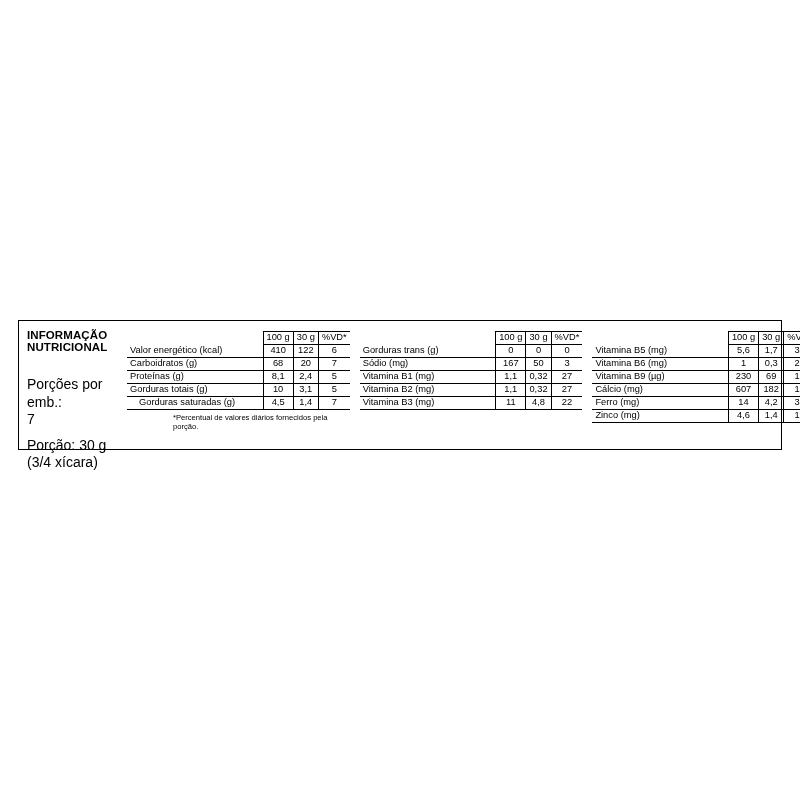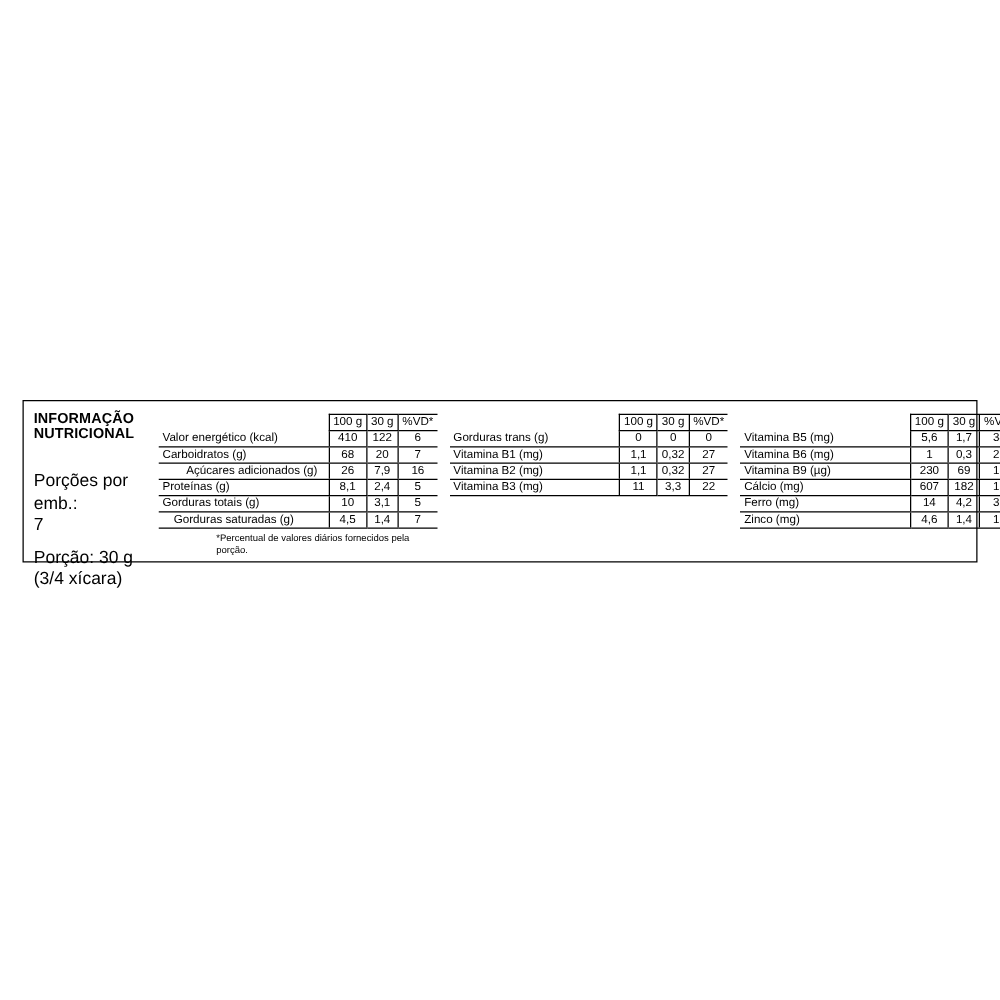--- a/index.html
+++ b/index.html
@@ -145,26 +145,20 @@
               <td class="val">122</td>
               <td class="val">6</td>
             </tr>
             <tr>
               <td class="lbl">Carboidratos (g)</td>
               <td class="val">68</td>
               <td class="val">20</td>
               <td class="val">7</td>
             </tr>
             <tr>
-              <td class="lbl indent2">Açúcares adicionados (g)</td>
-              <td class="val">26</td>
-              <td class="val">7,9</td>
-              <td class="val">16</td>
-            </tr>
-            <tr>
               <td class="lbl">Proteínas (g)</td>
               <td class="val">8,1</td>
               <td class="val">2,4</td>
               <td class="val">5</td>
             </tr>
             <tr>
               <td class="lbl">Gorduras totais (g)</td>
               <td class="val">10</td>
               <td class="val">3,1</td>
               <td class="val">5</td>
@@ -189,35 +183,41 @@
               <td class="val">30 g</td>
               <td class="val">%VD*</td>
             </tr>
             <tr>
               <td class="lbl">Gorduras trans (g)</td>
               <td class="val">0</td>
               <td class="val">0</td>
               <td class="val">0</td>
             </tr>
             <tr>
+              <td class="lbl">Sódio (mg)</td>
+              <td class="val">167</td>
+              <td class="val">50</td>
+              <td class="val">3</td>
+            </tr>
+            <tr>
               <td class="lbl">Vitamina B1 (mg)</td>
               <td class="val">1,1</td>
               <td class="val">0,32</td>
               <td class="val">27</td>
             </tr>
             <tr>
               <td class="lbl">Vitamina B2 (mg)</td>
               <td class="val">1,1</td>
               <td class="val">0,32</td>
               <td class="val">27</td>
             </tr>
             <tr class="last">
               <td class="lbl">Vitamina B3 (mg)</td>
               <td class="val">11</td>
-              <td class="val">3,3</td>
+              <td class="val">4,8</td>
               <td class="val">22</td>
             </tr>
           </tbody>
       </table>
     </div>
 
     <div class="tbl-wrap gap">
       <table class="nut">
         <tbody id="t3body">
             <tr class="hdr">

